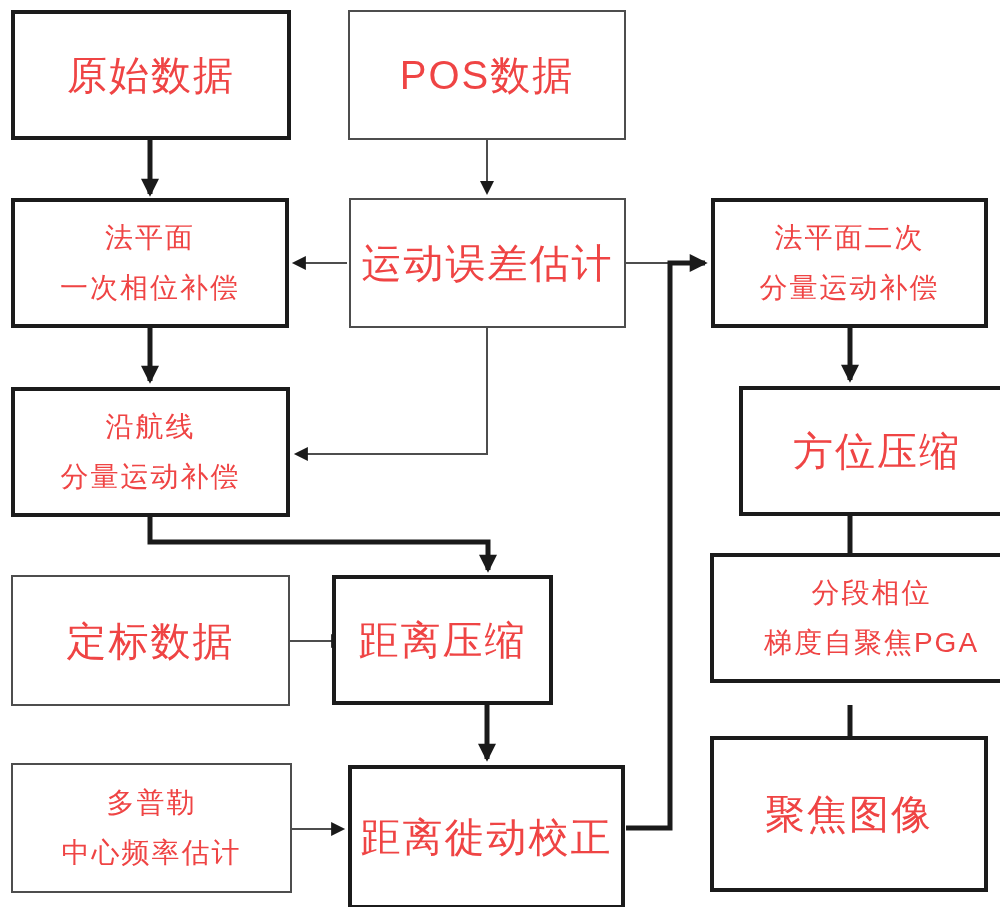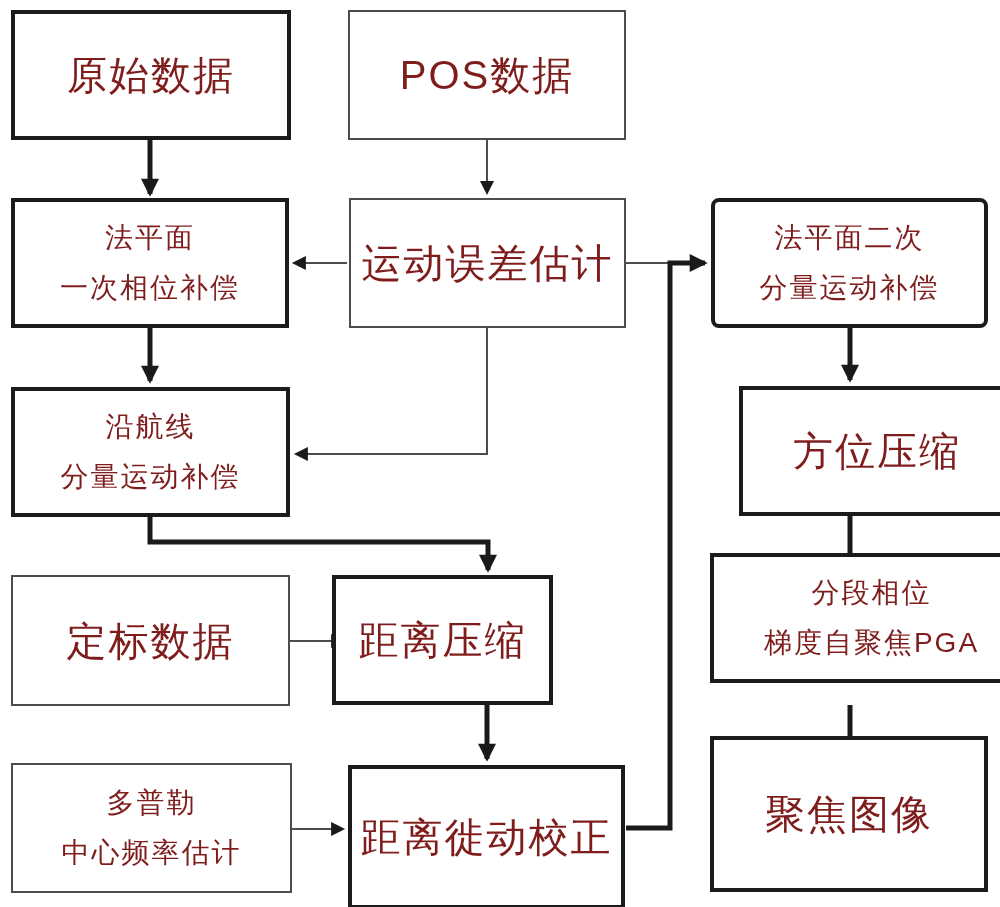--- a/index.html
+++ b/index.html
@@ -28,21 +28,21 @@
     display: flex;
     flex-direction: column;
     align-items: center;
     justify-content: center;
     text-align: center;
     box-sizing: border-box;
   }
   .box.thick { border: 4px solid #1b1b1b; }
   .box.thin  { border: 2px solid #4d4d4d; }
   .box .label {
-    color: #7f1d1d;
+    color: #ef4444;
     white-space: pre-line;
     letter-spacing: 2px;
   }
   .single .label { font-size: 40px; line-height: 46px; }
   .double .label { font-size: 28px; line-height: 50px; }
   .edge-thick { stroke: #1a1a1a; stroke-width: 5; fill: none; }
   .edge-thin  { stroke: #4d4d4d; stroke-width: 2; fill: none; }
 </style>
 </head>
 <body>
@@ -85,21 +85,21 @@
 
   <div class="box thick double" style="left:11px; top:198px; width:278px; height:130px;">
     <span class="label">法平面
 一次相位补偿</span>
   </div>
 
   <div class="box thin single" style="left:349px; top:198px; width:277px; height:130px;">
     <span class="label">运动误差估计</span>
   </div>
 
-  <div class="box thick double" style="left:711px; top:198px; width:277px; height:130px;border-radius:8px;">
+  <div class="box thick double" style="left:711px; top:198px; width:277px; height:130px;">
     <span class="label">法平面二次
 分量运动补偿</span>
   </div>
 
   <div class="box thick double" style="left:11px; top:387px; width:279px; height:130px;">
     <span class="label">沿航线
 分量运动补偿</span>
   </div>
 
   <div class="box thick single" style="left:711px; top:386px; width:276px; height:130px;margin-left:28px;">

